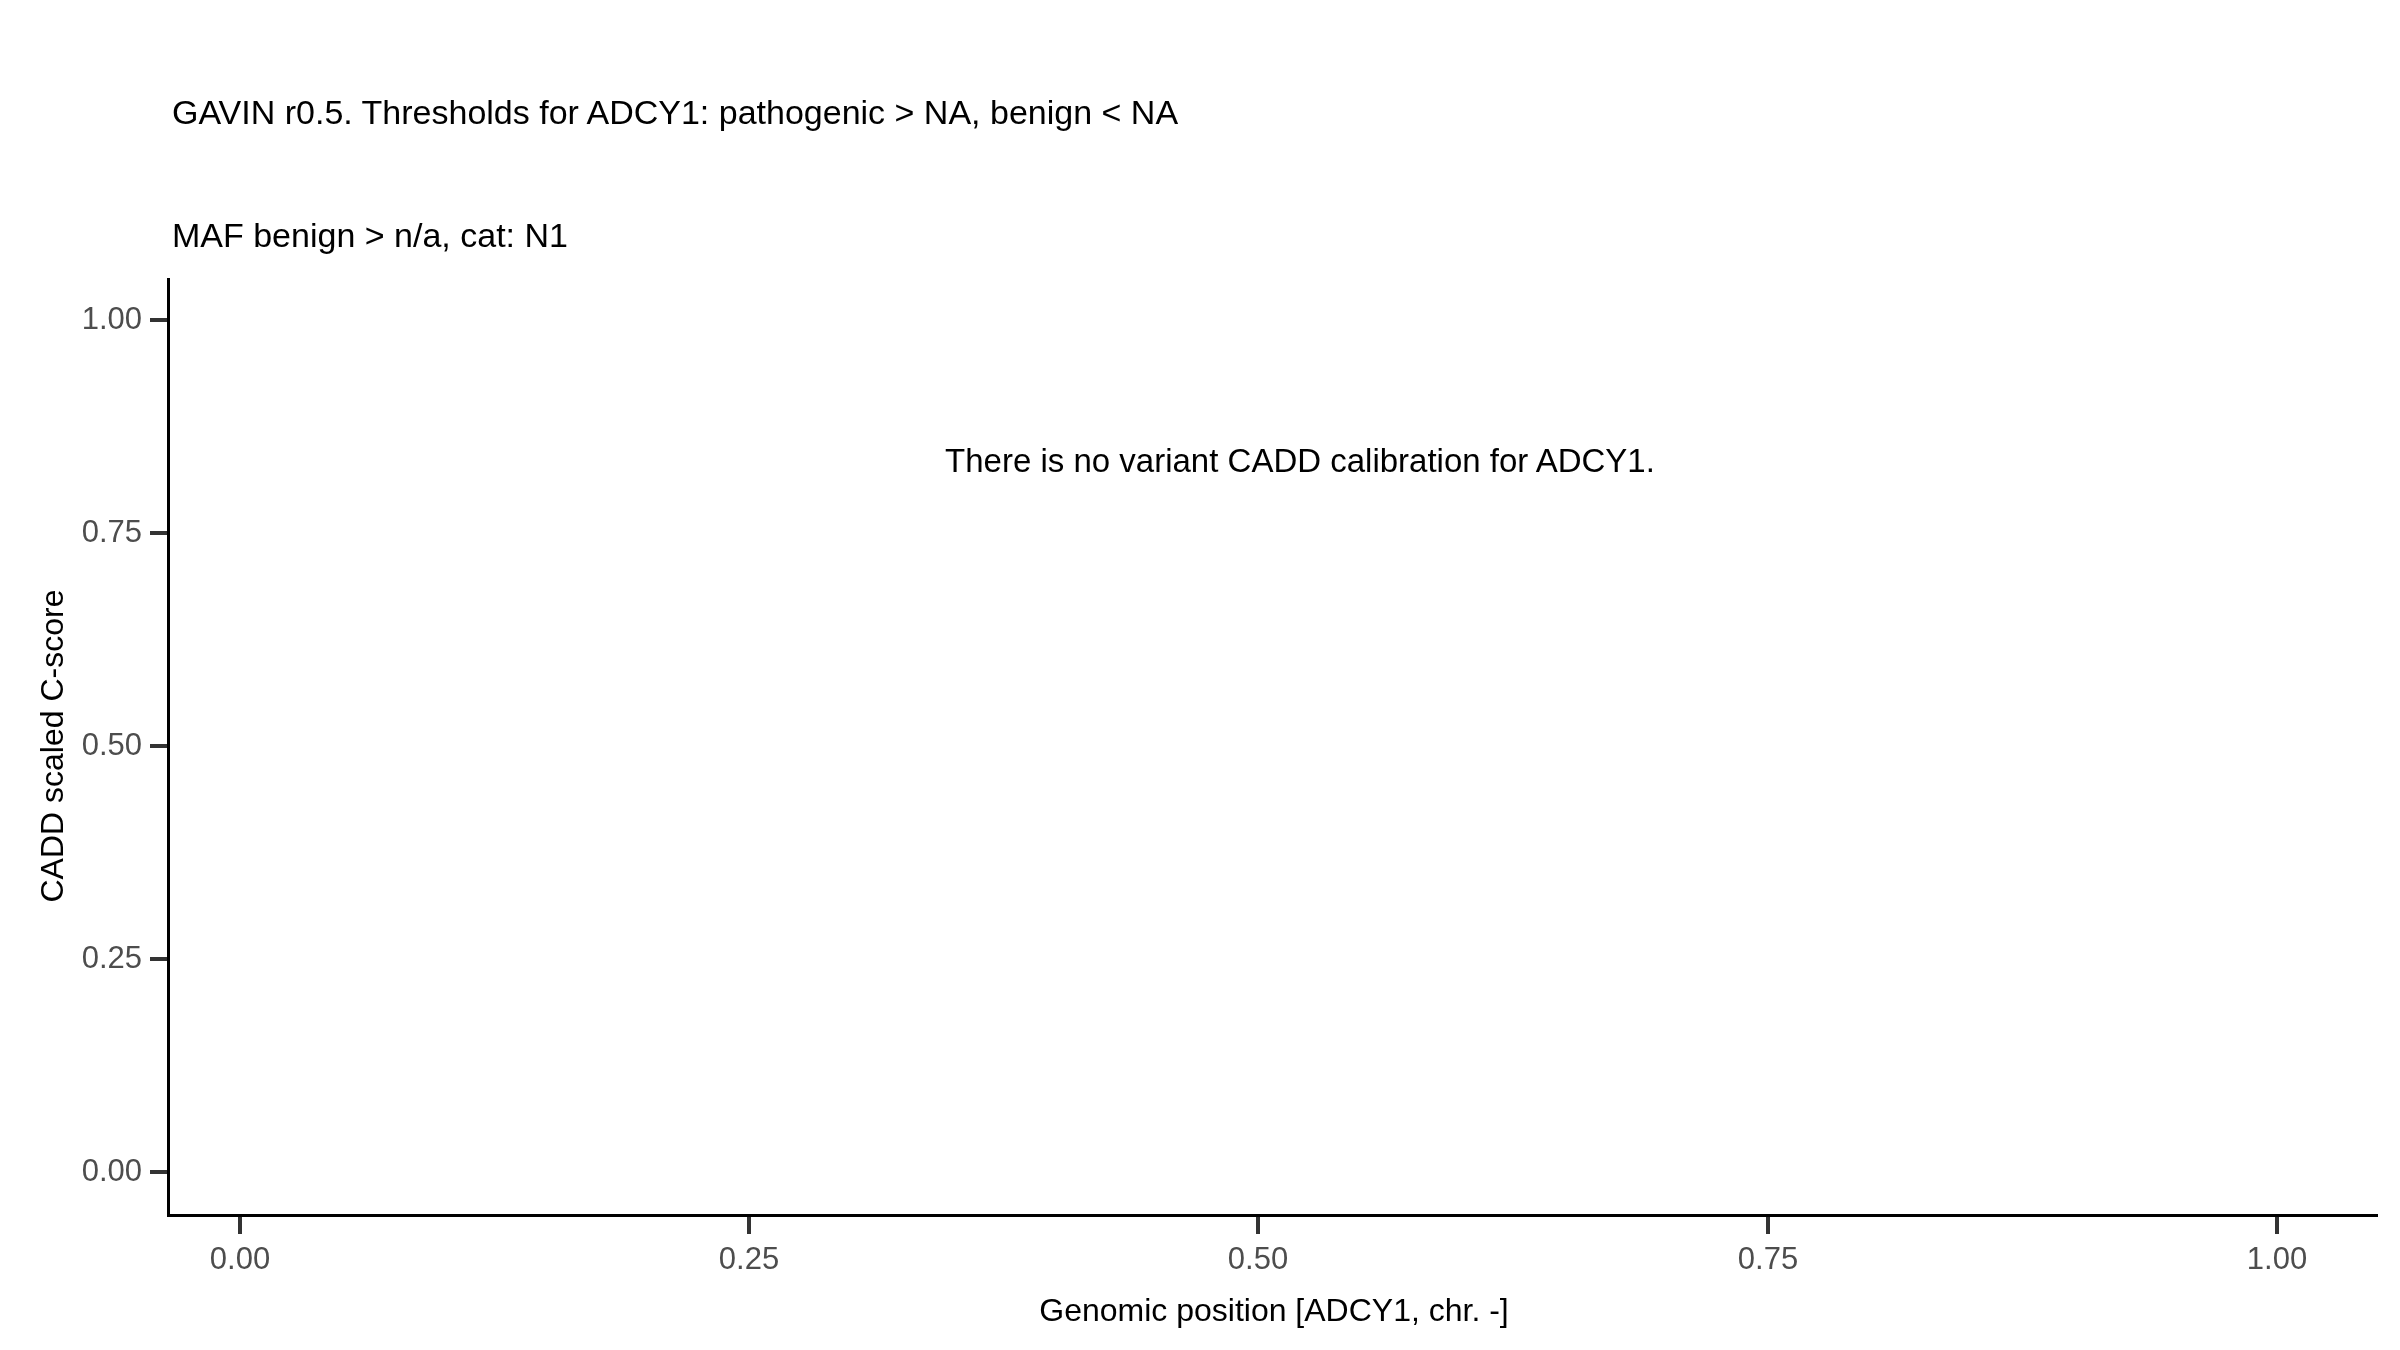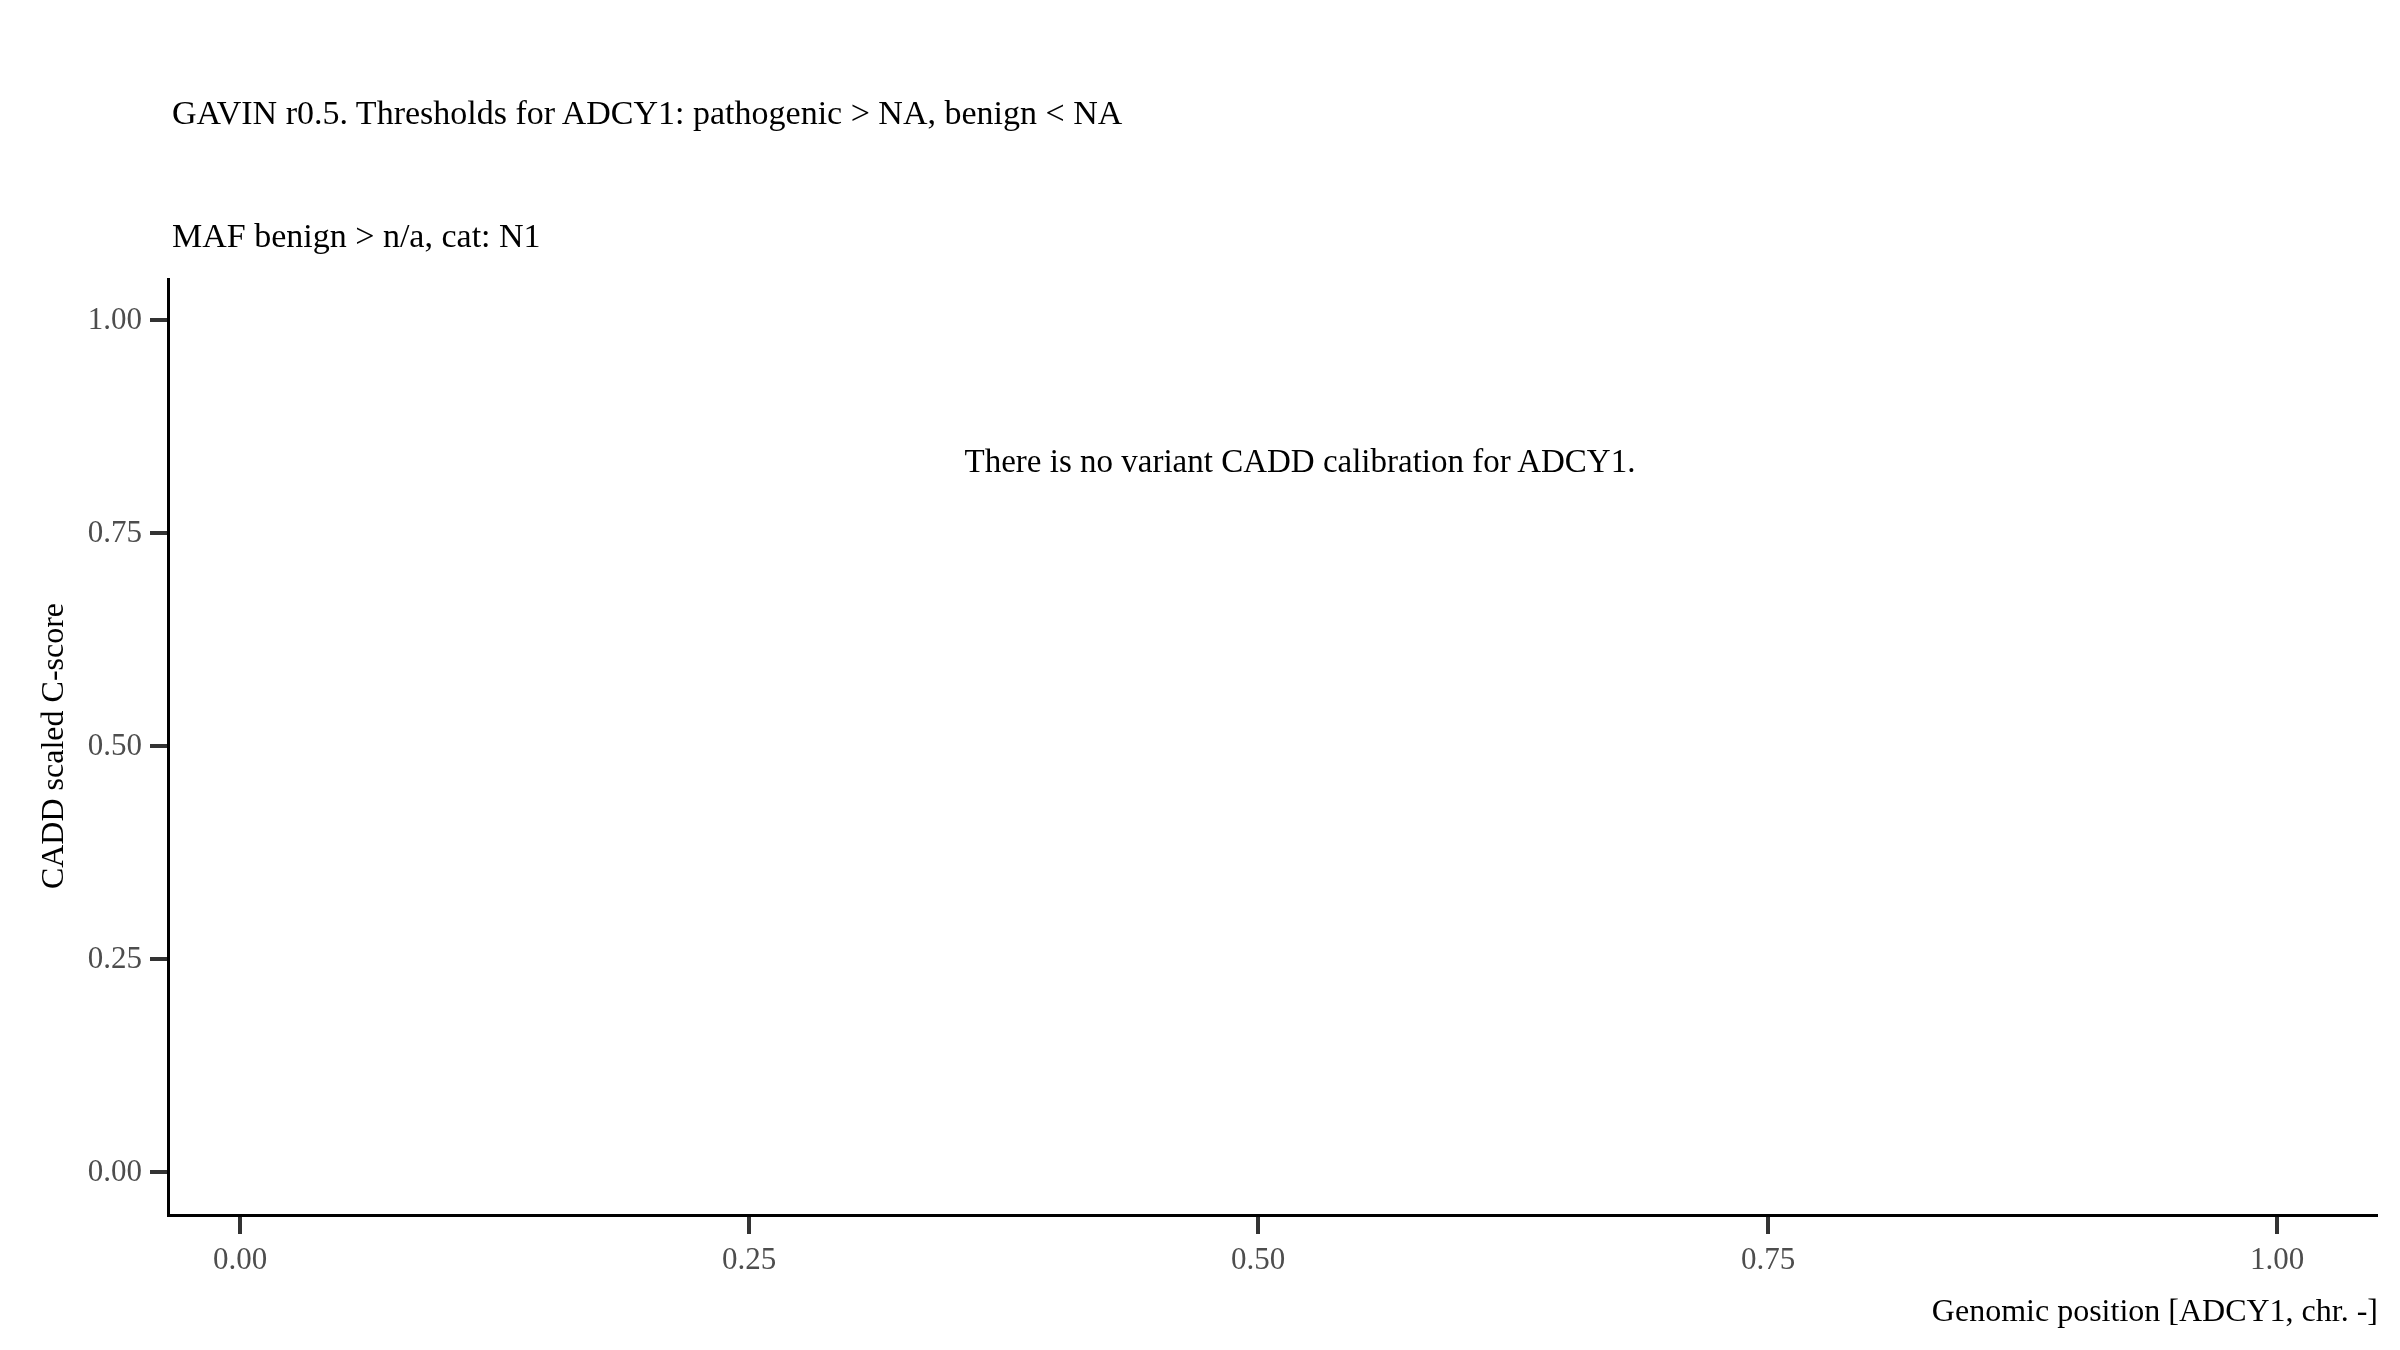--- a/index.html
+++ b/index.html
@@ -5,21 +5,21 @@
   html, body {
     margin: 0;
     padding: 0;
     background: #ffffff;
   }
   #root {
     position: relative;
     width: 2400px;
     height: 1350px;
     background: #ffffff;
-    font-family: Liberation Serif, serif;
+    font-family: Liberation Sans, sans-serif;
     overflow: hidden;
   }
 
   
   #plot-title {
     position: absolute;
     left: 172px;
     top: 10px;
     width: 2200px;
     color: #000000;
@@ -117,21 +117,21 @@
     text-align: center;
     color: #4d4d4d;
     font-size: 31px;
     white-space: nowrap;
   }
   #x-axis-title {
     position: absolute;
     left: 170px;
     top: 1292px;
     width: 2208px;
-    text-align: right;
+    text-align: center;
     color: #000000;
     font-size: 32px;
     white-space: nowrap;
   }
 
   
   #panel-annotation {
     position: absolute;
     left: 300px;
     top: 428px;

